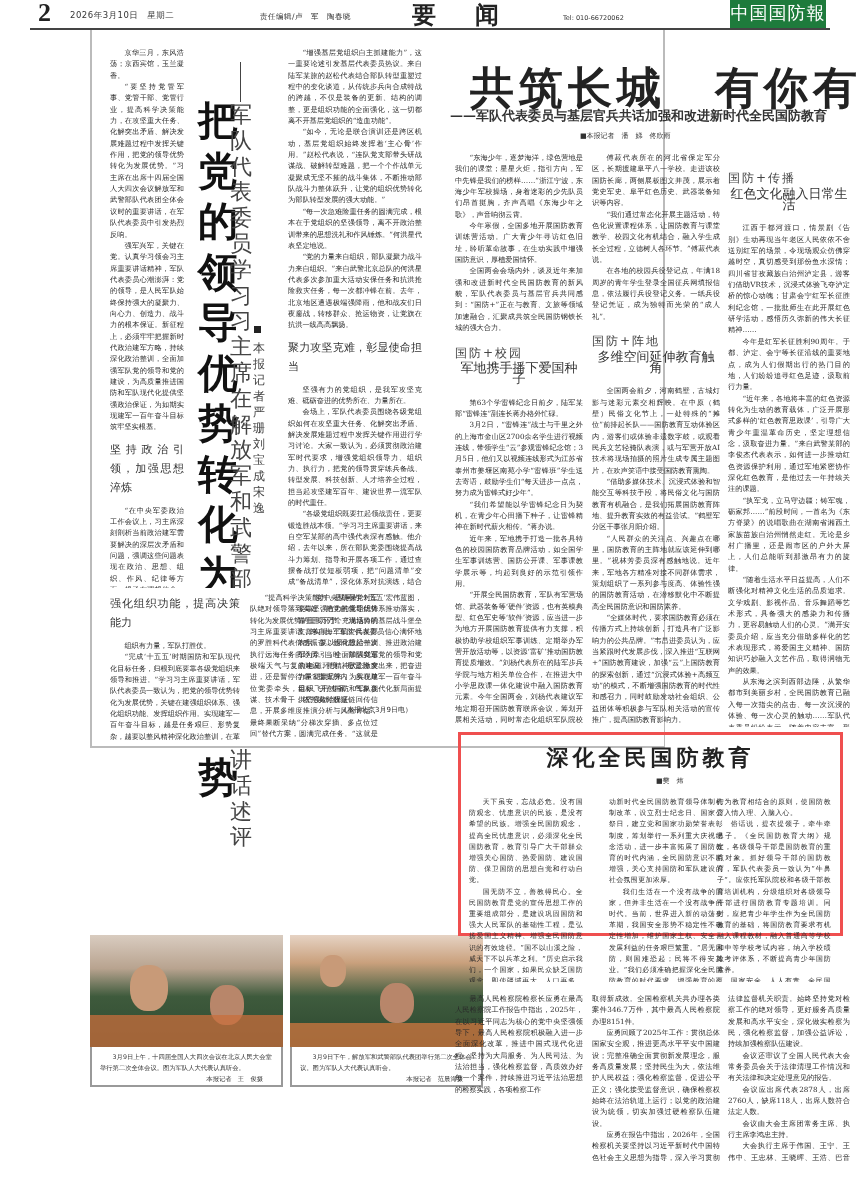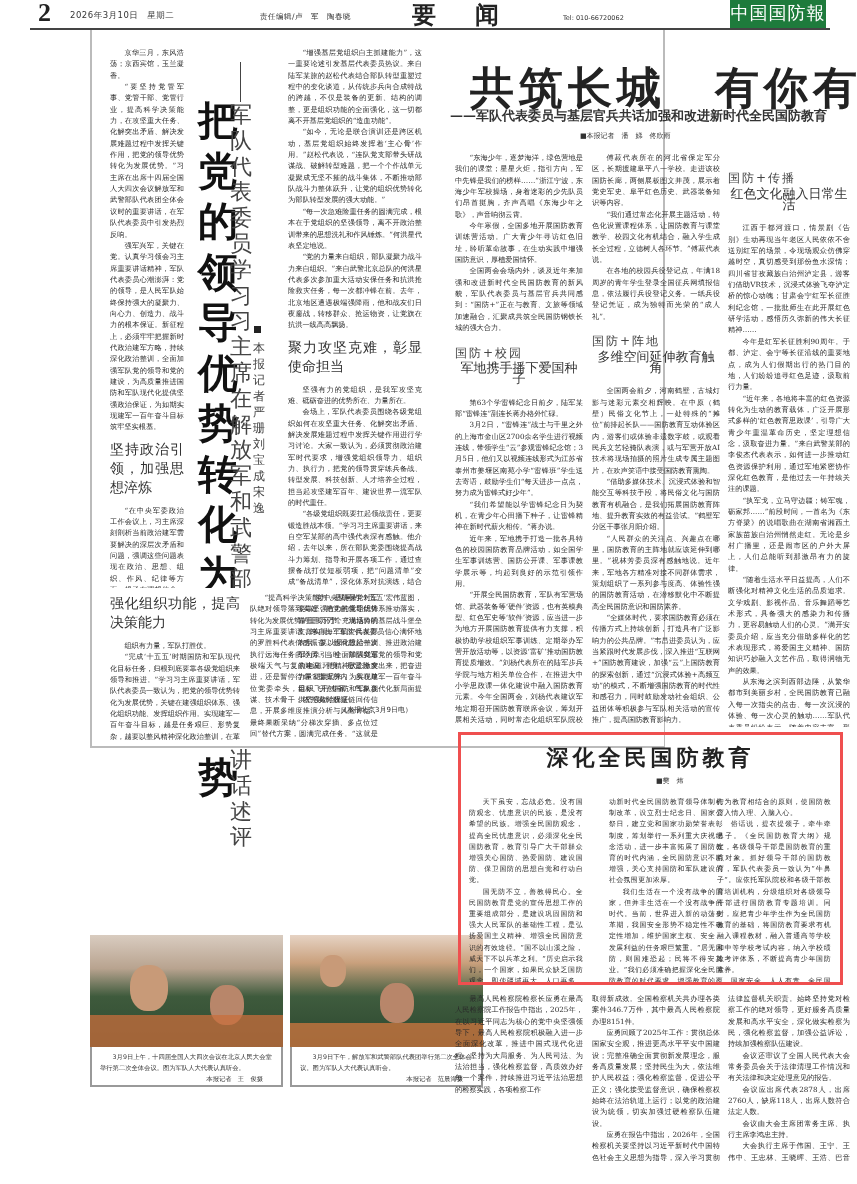--- a/index.html
+++ b/index.html
@@ -11,37 +11,37 @@
 #hdr .pno{position:absolute;left:8px;top:-2px;font-family:"Liberation Serif",serif;font-size:26px;font-weight:bold;color:#222}
 #hdr .date{position:absolute;left:40px;top:10px;font-family:"DejaVu Sans",sans-serif;font-size:8.5px;color:#333;letter-spacing:0.5px}
 #hdr .ed{position:absolute;left:230px;top:12px;font-family:"DejaVu Sans",sans-serif;font-size:7.5px;color:#333;letter-spacing:0.5px}
 #hdr .sec{position:absolute;top:-1px;font-family:"DejaVu Sans",sans-serif;font-size:24px;font-weight:bold;color:#222}
 #hdr .tel{position:absolute;left:533px;top:14px;font-family:"DejaVu Sans",sans-serif;font-size:6.5px;color:#333}
 #hdr .logo{position:absolute;left:700px;top:-2px;width:96px;height:30px;background:#1e7b3c;color:#fff;font-family:"DejaVu Serif",serif;font-size:18px;line-height:30px;text-align:center;letter-spacing:1px}
 
 .col{font-size:7.2px;line-height:11.35px;text-align:justify;color:#2a2a2a;overflow:hidden}
 .col p{text-indent:2em}
 .col p.ni{text-indent:0}
-.sub{font-family:"DejaVu Sans",sans-serif;font-size:14px;line-height:19px;color:#333;margin:7px 0 8px}
+.sub{font-family:"DejaVu Sans",sans-serif;font-size:11px;line-height:19px;color:#333;margin:7px 0 8px}
 .sub2{font-size:13px;color:#333;text-align:center;font-family:"DejaVu Sans",sans-serif}
 .tag{font-size:12px;color:#444;text-align:left;font-family:"DejaVu Sans",sans-serif;letter-spacing:2px}
 .end{text-align:right;padding-right:10px;font-family:"DejaVu Sans",sans-serif;font-size:7px}
 
 #leftbox{left:90px;top:30px;width:575px;height:718px;border:2px solid #bbb;border-top:none}
 #bigtitle{left:193px;top:95px;width:50px;font-family:"DejaVu Sans",sans-serif;font-weight:bold;font-size:40px;line-height:50.5px;color:#111;text-align:center}
 #subvert{left:227px;top:102px;width:28px;font-family:"DejaVu Serif",serif;font-size:22px;line-height:25.8px;color:#444;text-align:center}
 #vline{left:240px;top:62px;width:1px;height:40px;background:#444}
 #vby{left:253px;top:340px;width:12px;font-size:12px;line-height:16px;color:#444;text-align:left;font-family:"DejaVu Sans",sans-serif}
 #vsq{left:254px;top:326px;width:7px;height:7px;background:#222}
 
 #rtitle{left:470px;top:59px;width:340px;font-family:Liberation Mono, monospace;font-weight:bold;font-size:44px;letter-spacing:5px;color:#222;white-space:nowrap}
 #rsub{left:450px;top:107px;width:390px;font-family:"DejaVu Serif",serif;font-weight:bold;font-size:13px;color:#333;white-space:nowrap}
 #rby{left:580px;top:131px;font-size:7px;font-family:"DejaVu Sans",sans-serif;color:#333}
 
-#redbox{left:458px;top:732px;width:385px;height:253px;border:3px solid #ef4f4f}
+#redbox{left:458px;top:732px;width:385px;height:204px;border:3px solid #ef4f4f}
 #redtitle{left:0;top:8px;width:379px;text-align:center;font-family:"DejaVu Sans",sans-serif;font-weight:bold;font-size:22px;letter-spacing:4px;color:#222}
 #redby{left:195px;top:41px;font-size:7px;font-family:"DejaVu Sans",sans-serif;color:#333}
 .rc{font-size:6.9px;line-height:11.2px;letter-spacing:0.4px}
 
 .photo{overflow:hidden}
 .cap{border:2px solid #999;border-top:none;background:#fff;font-size:6.3px;line-height:11px;padding:4px 8px 0 8px;color:#333;font-family:"DejaVu Sans",sans-serif}
 .cap .cr{text-align:right;padding-right:10px}
 </style>
 </head>
 <body>

